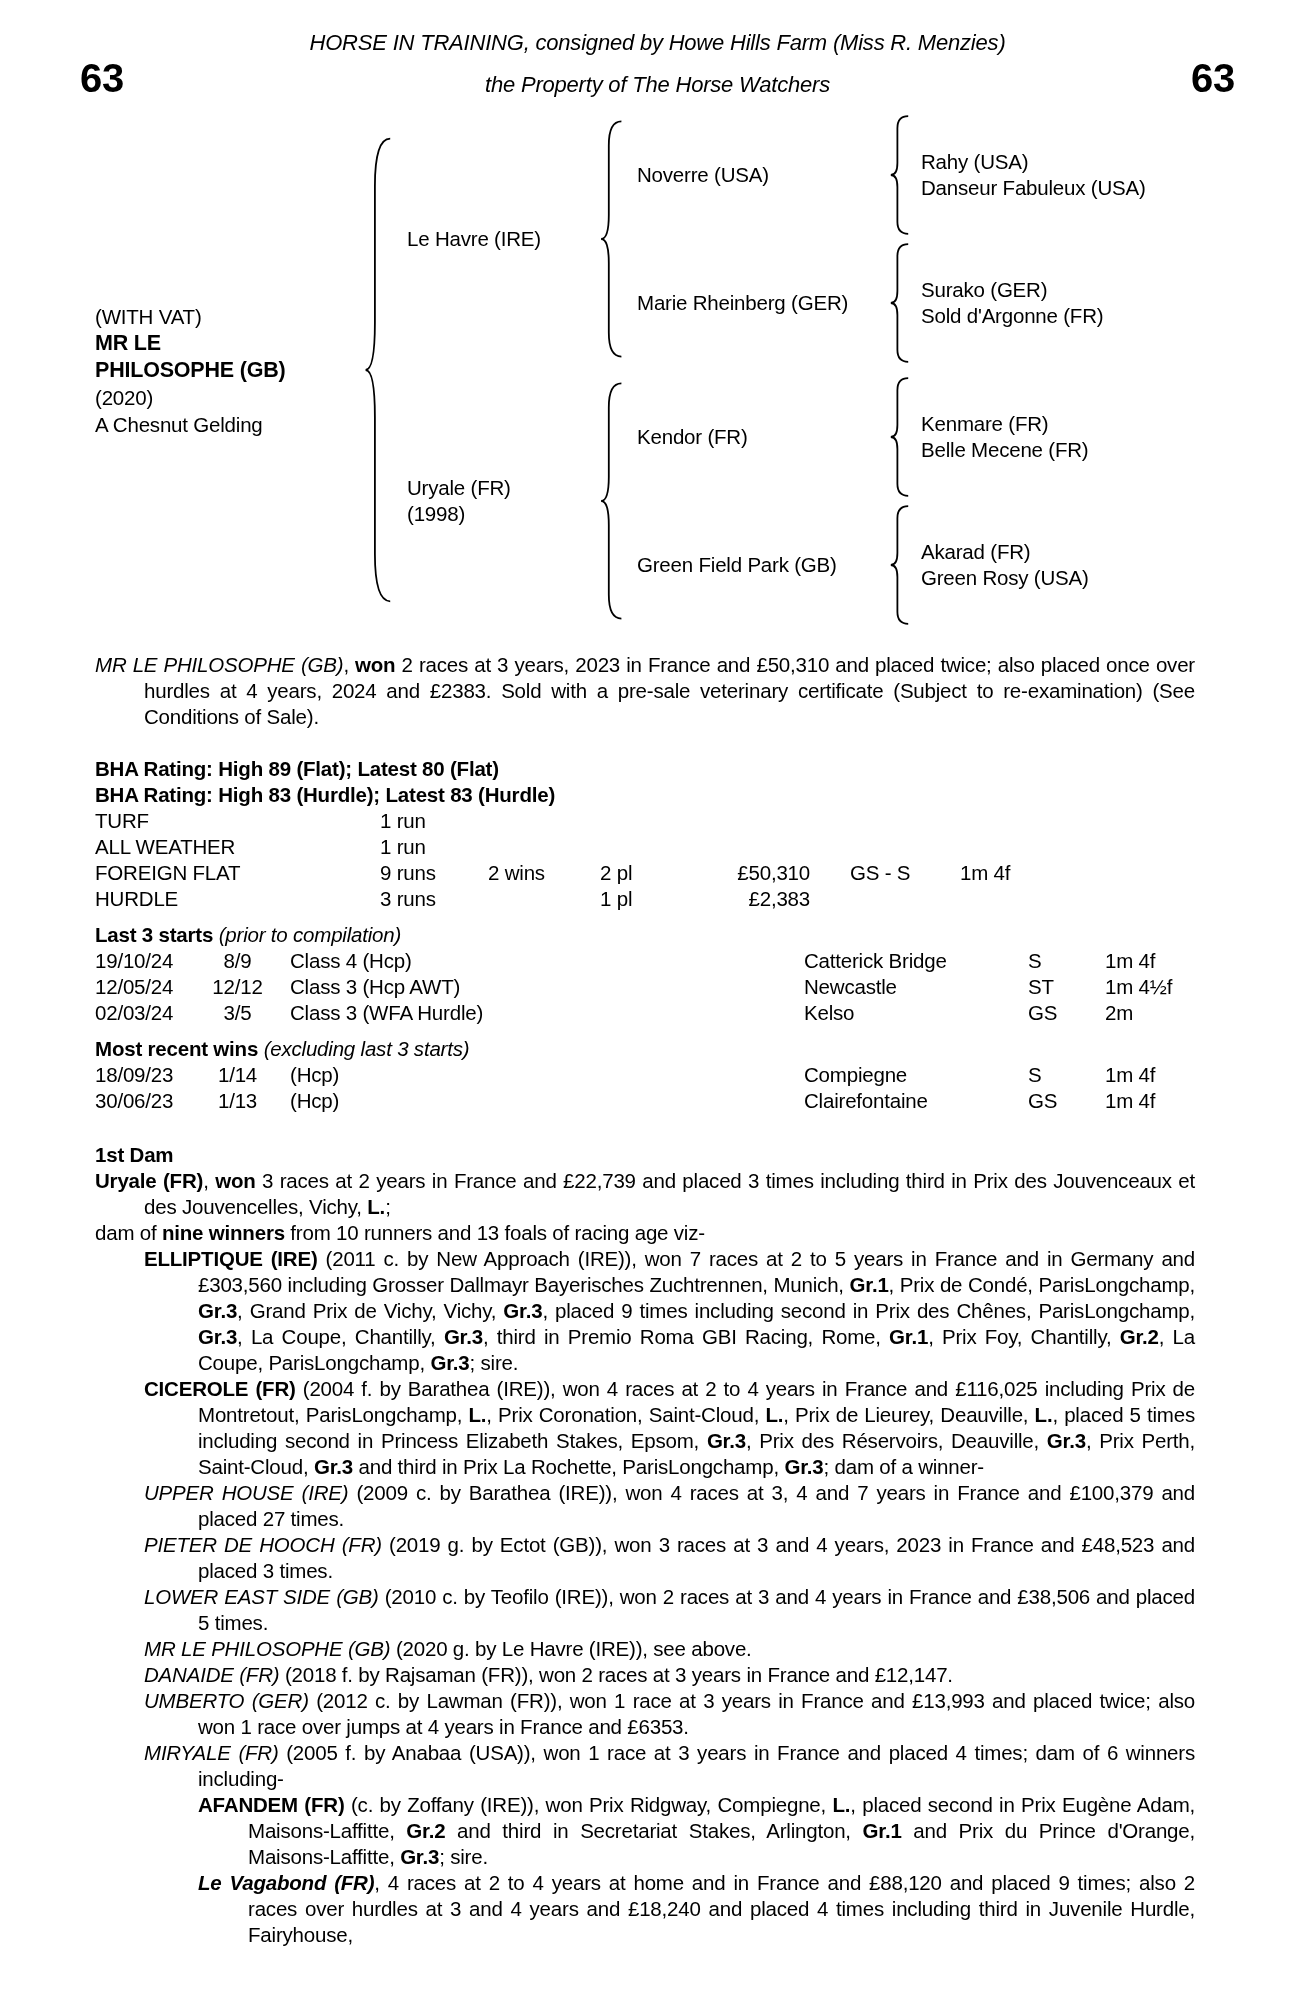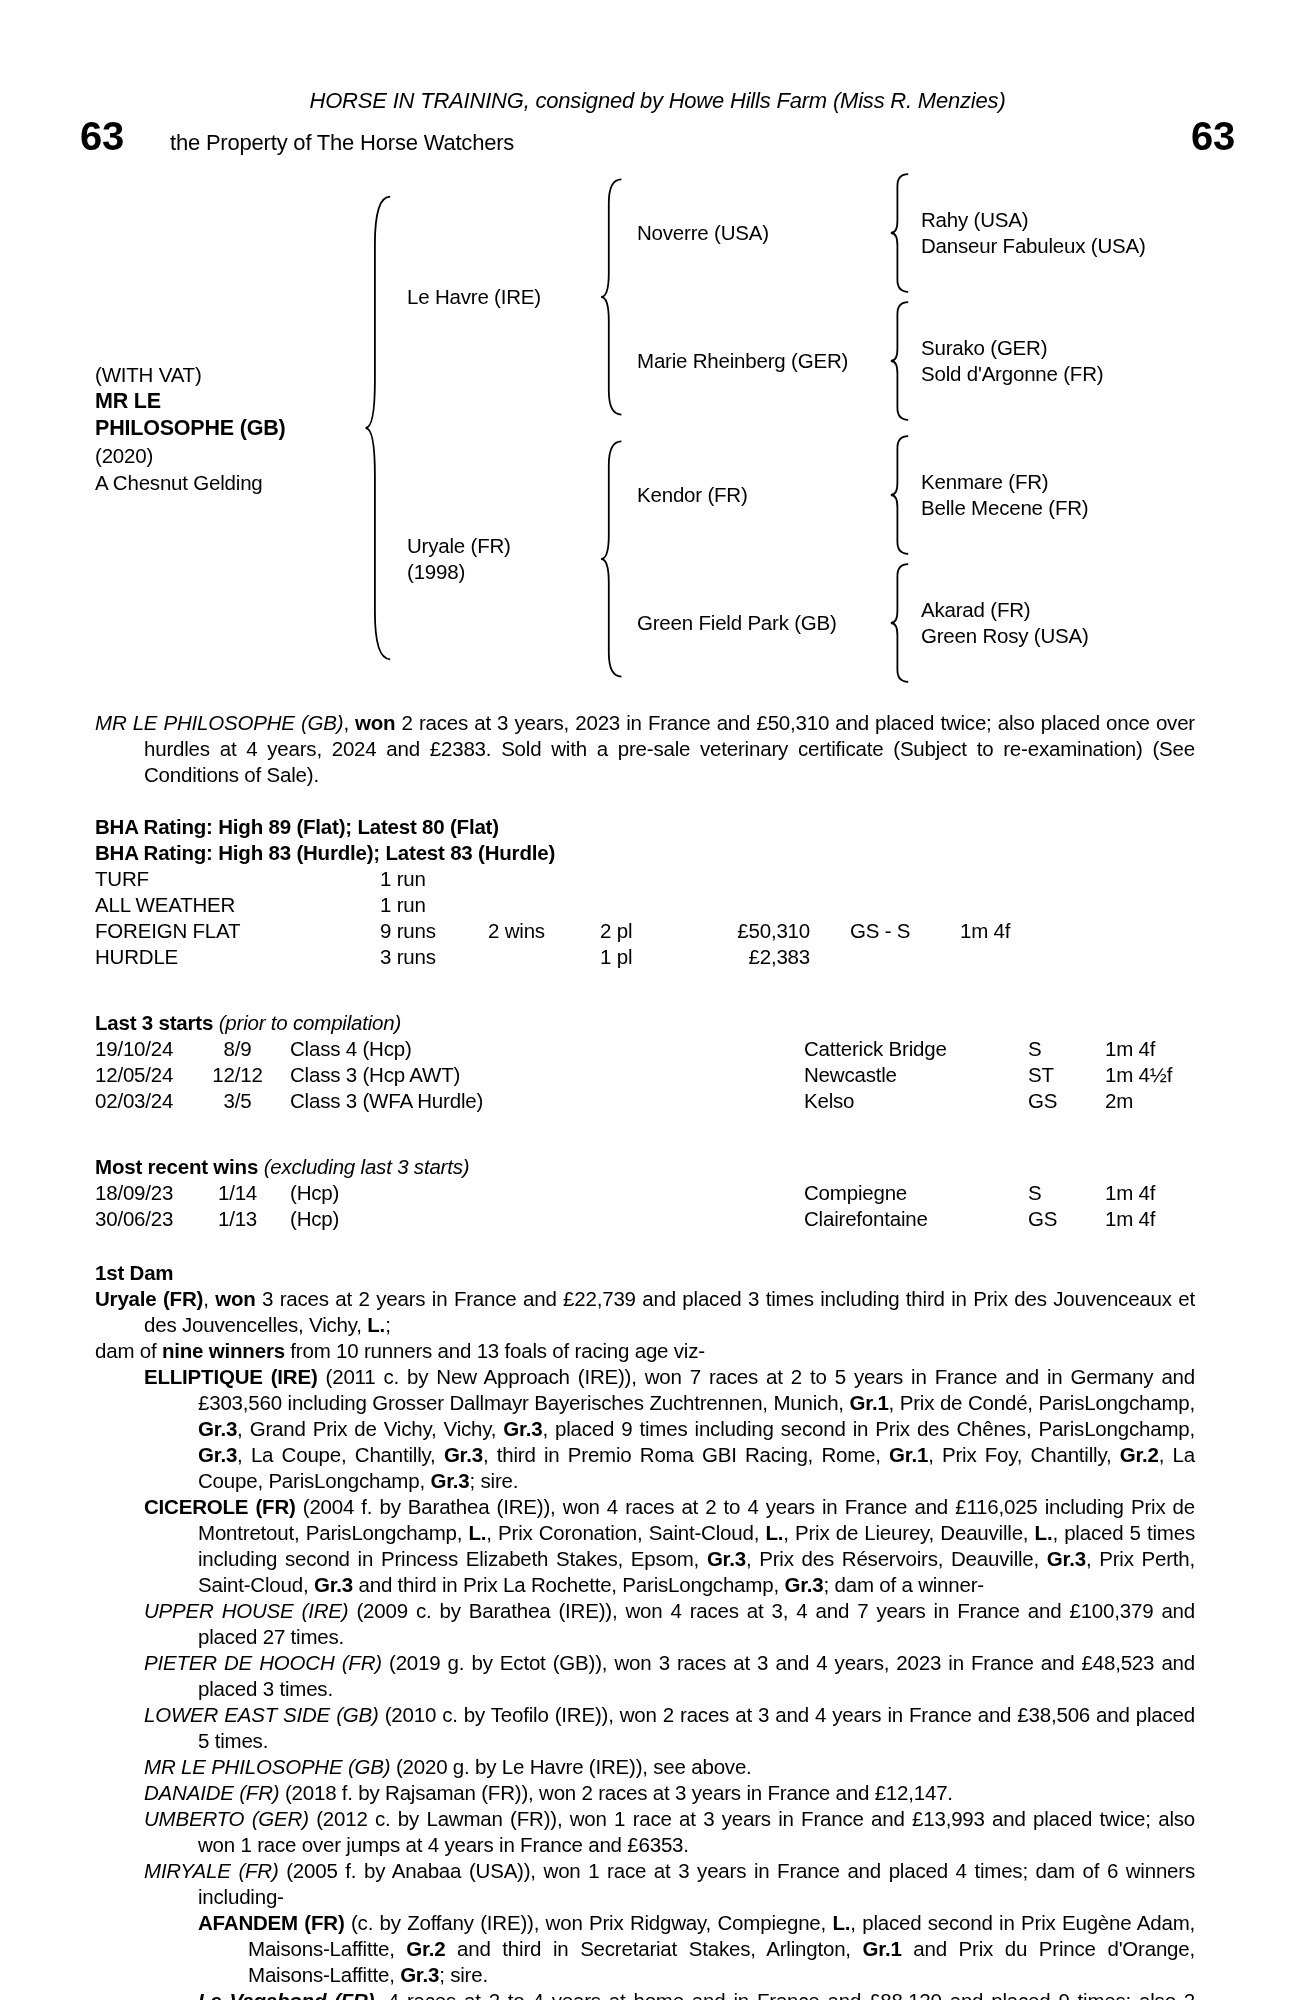--- a/index.html
+++ b/index.html
@@ -10,25 +10,25 @@
   .i{font-style:italic;}
   .seg-b{font-weight:bold;}
   .seg-i{font-style:italic;}
   .seg-bi{font-weight:bold;font-style:italic;}
   .just{text-align:justify;}
   .hang0{padding-left:49px;text-indent:-49px;}
   .hang1{padding-left:103px;text-indent:-54px;}
   .hang2{padding-left:153px;text-indent:-50px;}
 
   
-  .hdr-consignor{padding-top:88px;text-align:center;font-style:italic;font-size:22px;}
+  .hdr-consignor{padding-top:30px;text-align:center;font-style:italic;font-size:22px;}
   .hdr-row{display:grid;grid-template-columns:90px 1fr 90px;align-items:baseline;margin:2px 80px 0 80px;}
   .lot{font-size:40px;font-weight:bold;line-height:40px;}
   .lot.right{text-align:right;}
-  .hdr-property{font-size:22px;}
+  .hdr-property{text-align:center;font-style:italic;font-size:22px;}
 
   .content{margin:0 120px 0 95px;}
 
   
   .ped{display:flex;align-items:center;margin-top:16px;}
   .ped-subject{width:268px;line-height:27px;}
   .ped-subject .pname{font-weight:bold;font-size:21.5px;}
   .ped-parents{display:flex;flex-direction:column;gap:12px;flex:1;}
   .ped-parent-row{display:flex;align-items:center;}
   .ped-parent-name{width:192px;line-height:26px;}
@@ -42,21 +42,21 @@
   .brace.big{width:34px;margin:20px 10px 20px 0;}
   .brace.med{width:28px;margin:5px 10px 5px 0;}
   .brace.small{width:24px;margin:1px 8px 1px 0;}
 
   
   .race-record{margin-top:26px;}
   .bha{margin-top:26px;}
   .stats-row{display:grid;grid-template-columns:285px 108px 112px 100px 110px 150px 1fr;white-space:nowrap;}
   .stats-row .money{text-align:right;}
   .stats-row .going{padding-left:40px;}
-  .sect{margin-top:40px;}
+  .sect{margin-top:10px;}
   .race-row{display:grid;grid-template-columns:110px 65px 534px 224px 77px 1fr;white-space:nowrap;}
   .race-row .pos{text-align:center;}
   .race-row .cls{padding-left:20px;}
   .firstdam{margin-top:28px;}
 </style>
 </head>
 <body>
 
 <div class="page">
 

